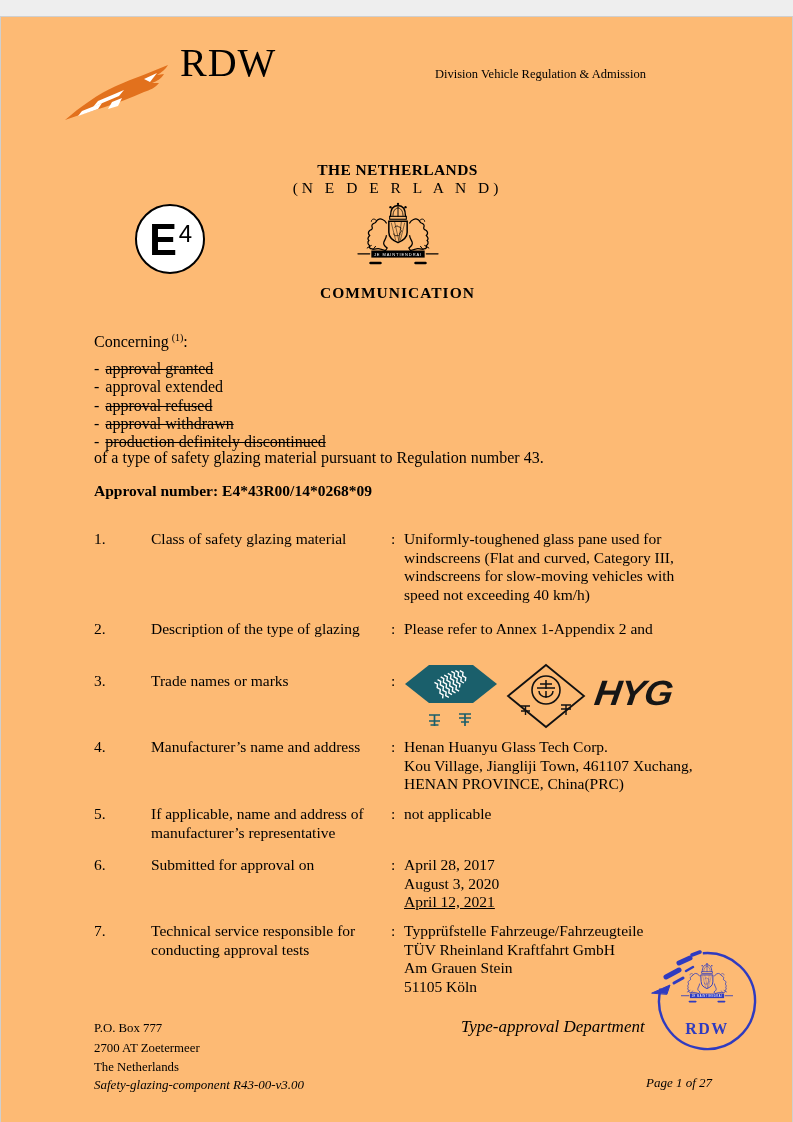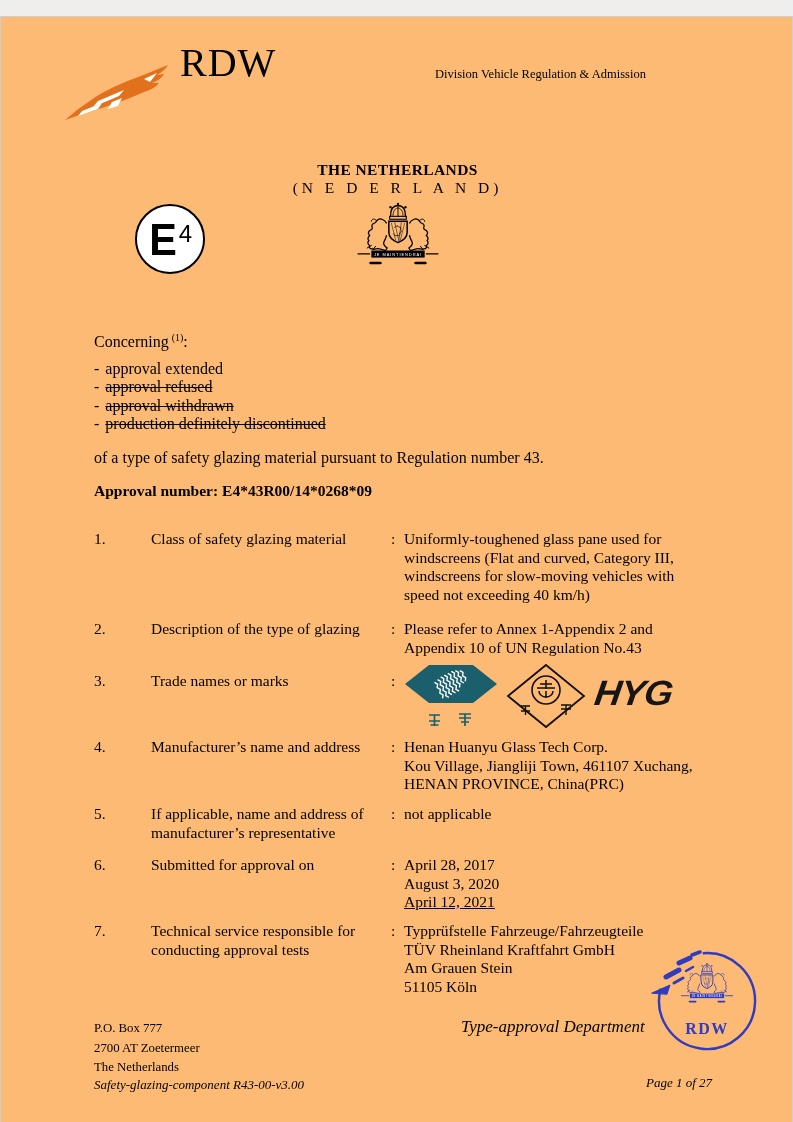--- a/index.html
+++ b/index.html
@@ -101,26 +101,28 @@
 
   <div class="abs emark">
     <span class="E">E</span>
     <span class="n">4</span>
   </div>
 
   <svg class="abs" style="left:347px;top:185px;color:#000" width="100" height="67" viewBox="0 0 120 80">
     <use href="#coa"></use>
   </svg>
 
+  <div class="abs center h-comm">COMMUNICATION</div>
 
   <div class="abs concern-label">
     <span>Concerning</span><sup>(1)</sup><span>:</span>
   </div>
 
   <div class="abs c-list">
+    <div><span class="dash">-</span><span class="struck">approval granted</span></div>
     <div><span class="dash">-</span><span>approval extended</span></div>
     <div><span class="dash">-</span><span class="struck">approval refused</span></div>
     <div><span class="dash">-</span><span class="struck">approval withdrawn</span></div>
     <div><span class="dash">-</span><span class="struck">production definitely discontinued</span></div>
   </div>
 
   <div class="abs c-subject">of a type of safety glazing material pursuant to Regulation number 43.</div>
 
   <div class="abs approval">
     <span>Approval number:</span>
@@ -142,21 +144,20 @@
   </div>
 
   <div class="abs item t" style="top:603px">
     <div class="i-no">2.</div>
     <div class="i-label">
         <div>Description of the type of glazing</div>
       </div>
     <div class="i-colon">:</div>
     <div class="i-val">
       <div>Please refer to Annex 1-Appendix 2 and</div>
-      <div>Appendix 10 of UN Regulation No.43</div>
     </div>
   </div>
 
   <div class="abs item t" style="top:655px">
     <div class="i-no">3.</div>
     <div class="i-label">
         <div>Trade names or marks</div>
       </div>
     <div class="i-colon">:</div>
   </div>

